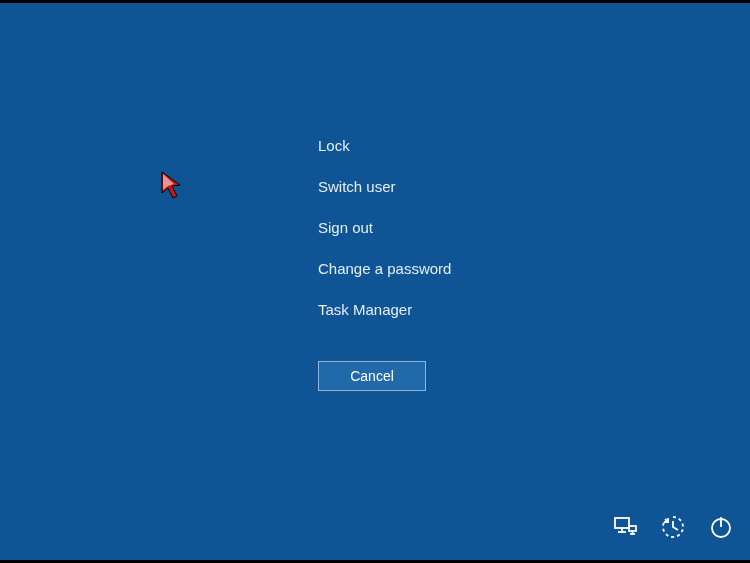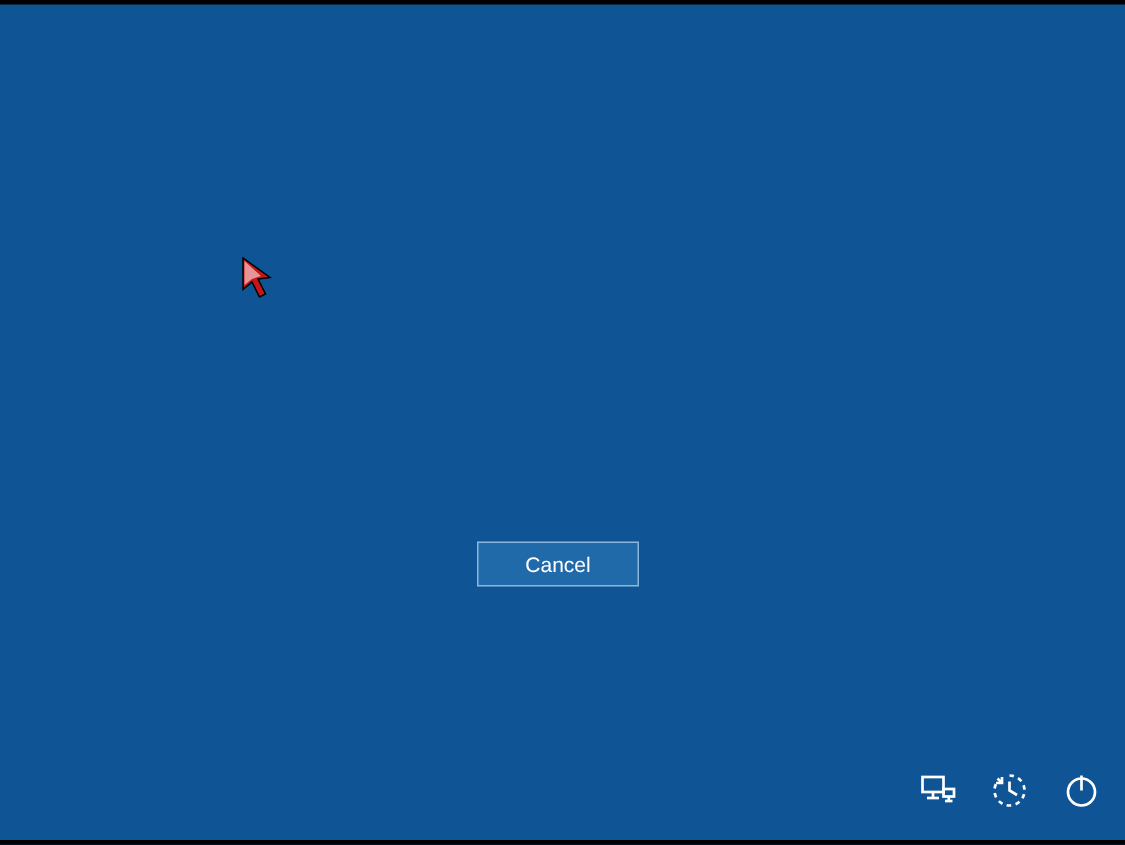--- a/index.html
+++ b/index.html
@@ -77,20 +77,27 @@
     left: 160px;
     top: 167px;
     pointer-events: none;
   }
 </style>
 </head>
 <body>
 
 <div class="screen">
 
+  <div class="menu">
+    <div class="menu-item">Lock</div>
+    <div class="menu-item">Switch user</div>
+    <div class="menu-item">Sign out</div>
+    <div class="menu-item">Change a password</div>
+    <div class="menu-item">Task Manager</div>
+  </div>
 
   <button class="cancel-btn">Cancel</button>
 
   <div class="tray">
     <div class="tray-icon">
       <svg viewBox="0 0 26 26" width="26" height="26">
         <rect x="3" y="4" width="14" height="10"></rect>
         <line x1="10" y1="14" x2="10" y2="18"></line>
         <line x1="6" y1="18" x2="14" y2="18"></line>
         <rect x="17" y="12" width="7" height="5"></rect>

